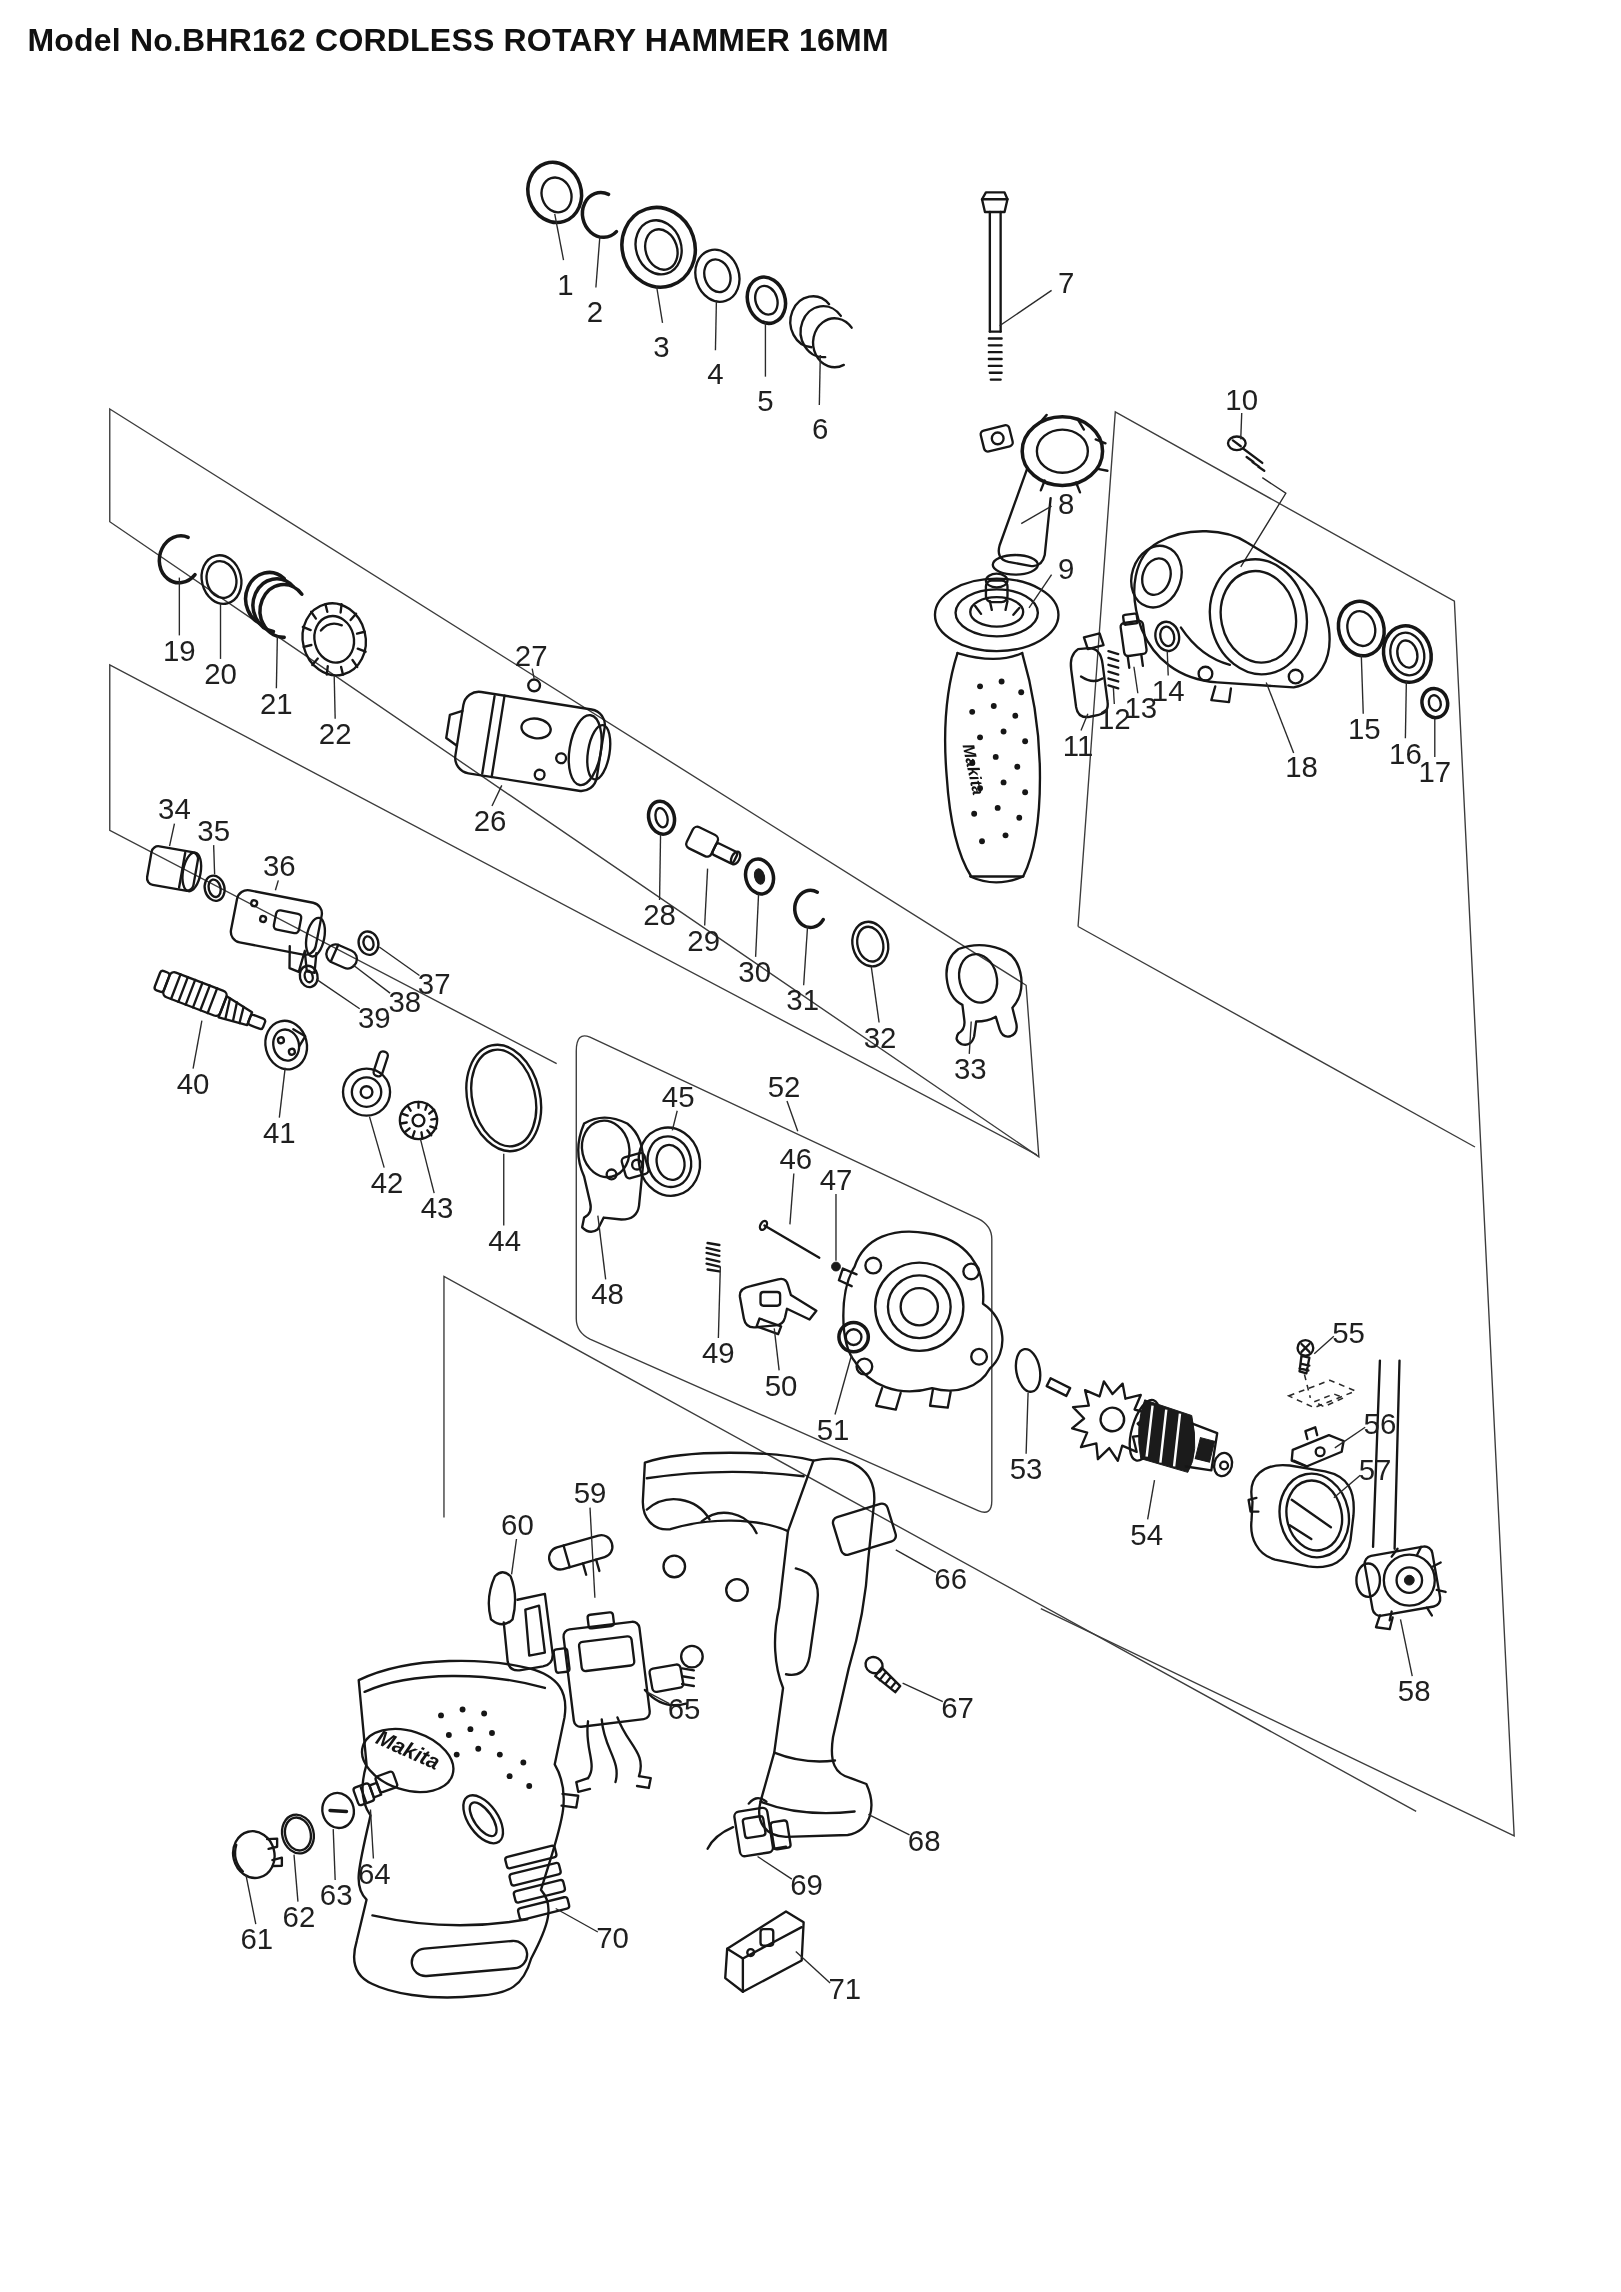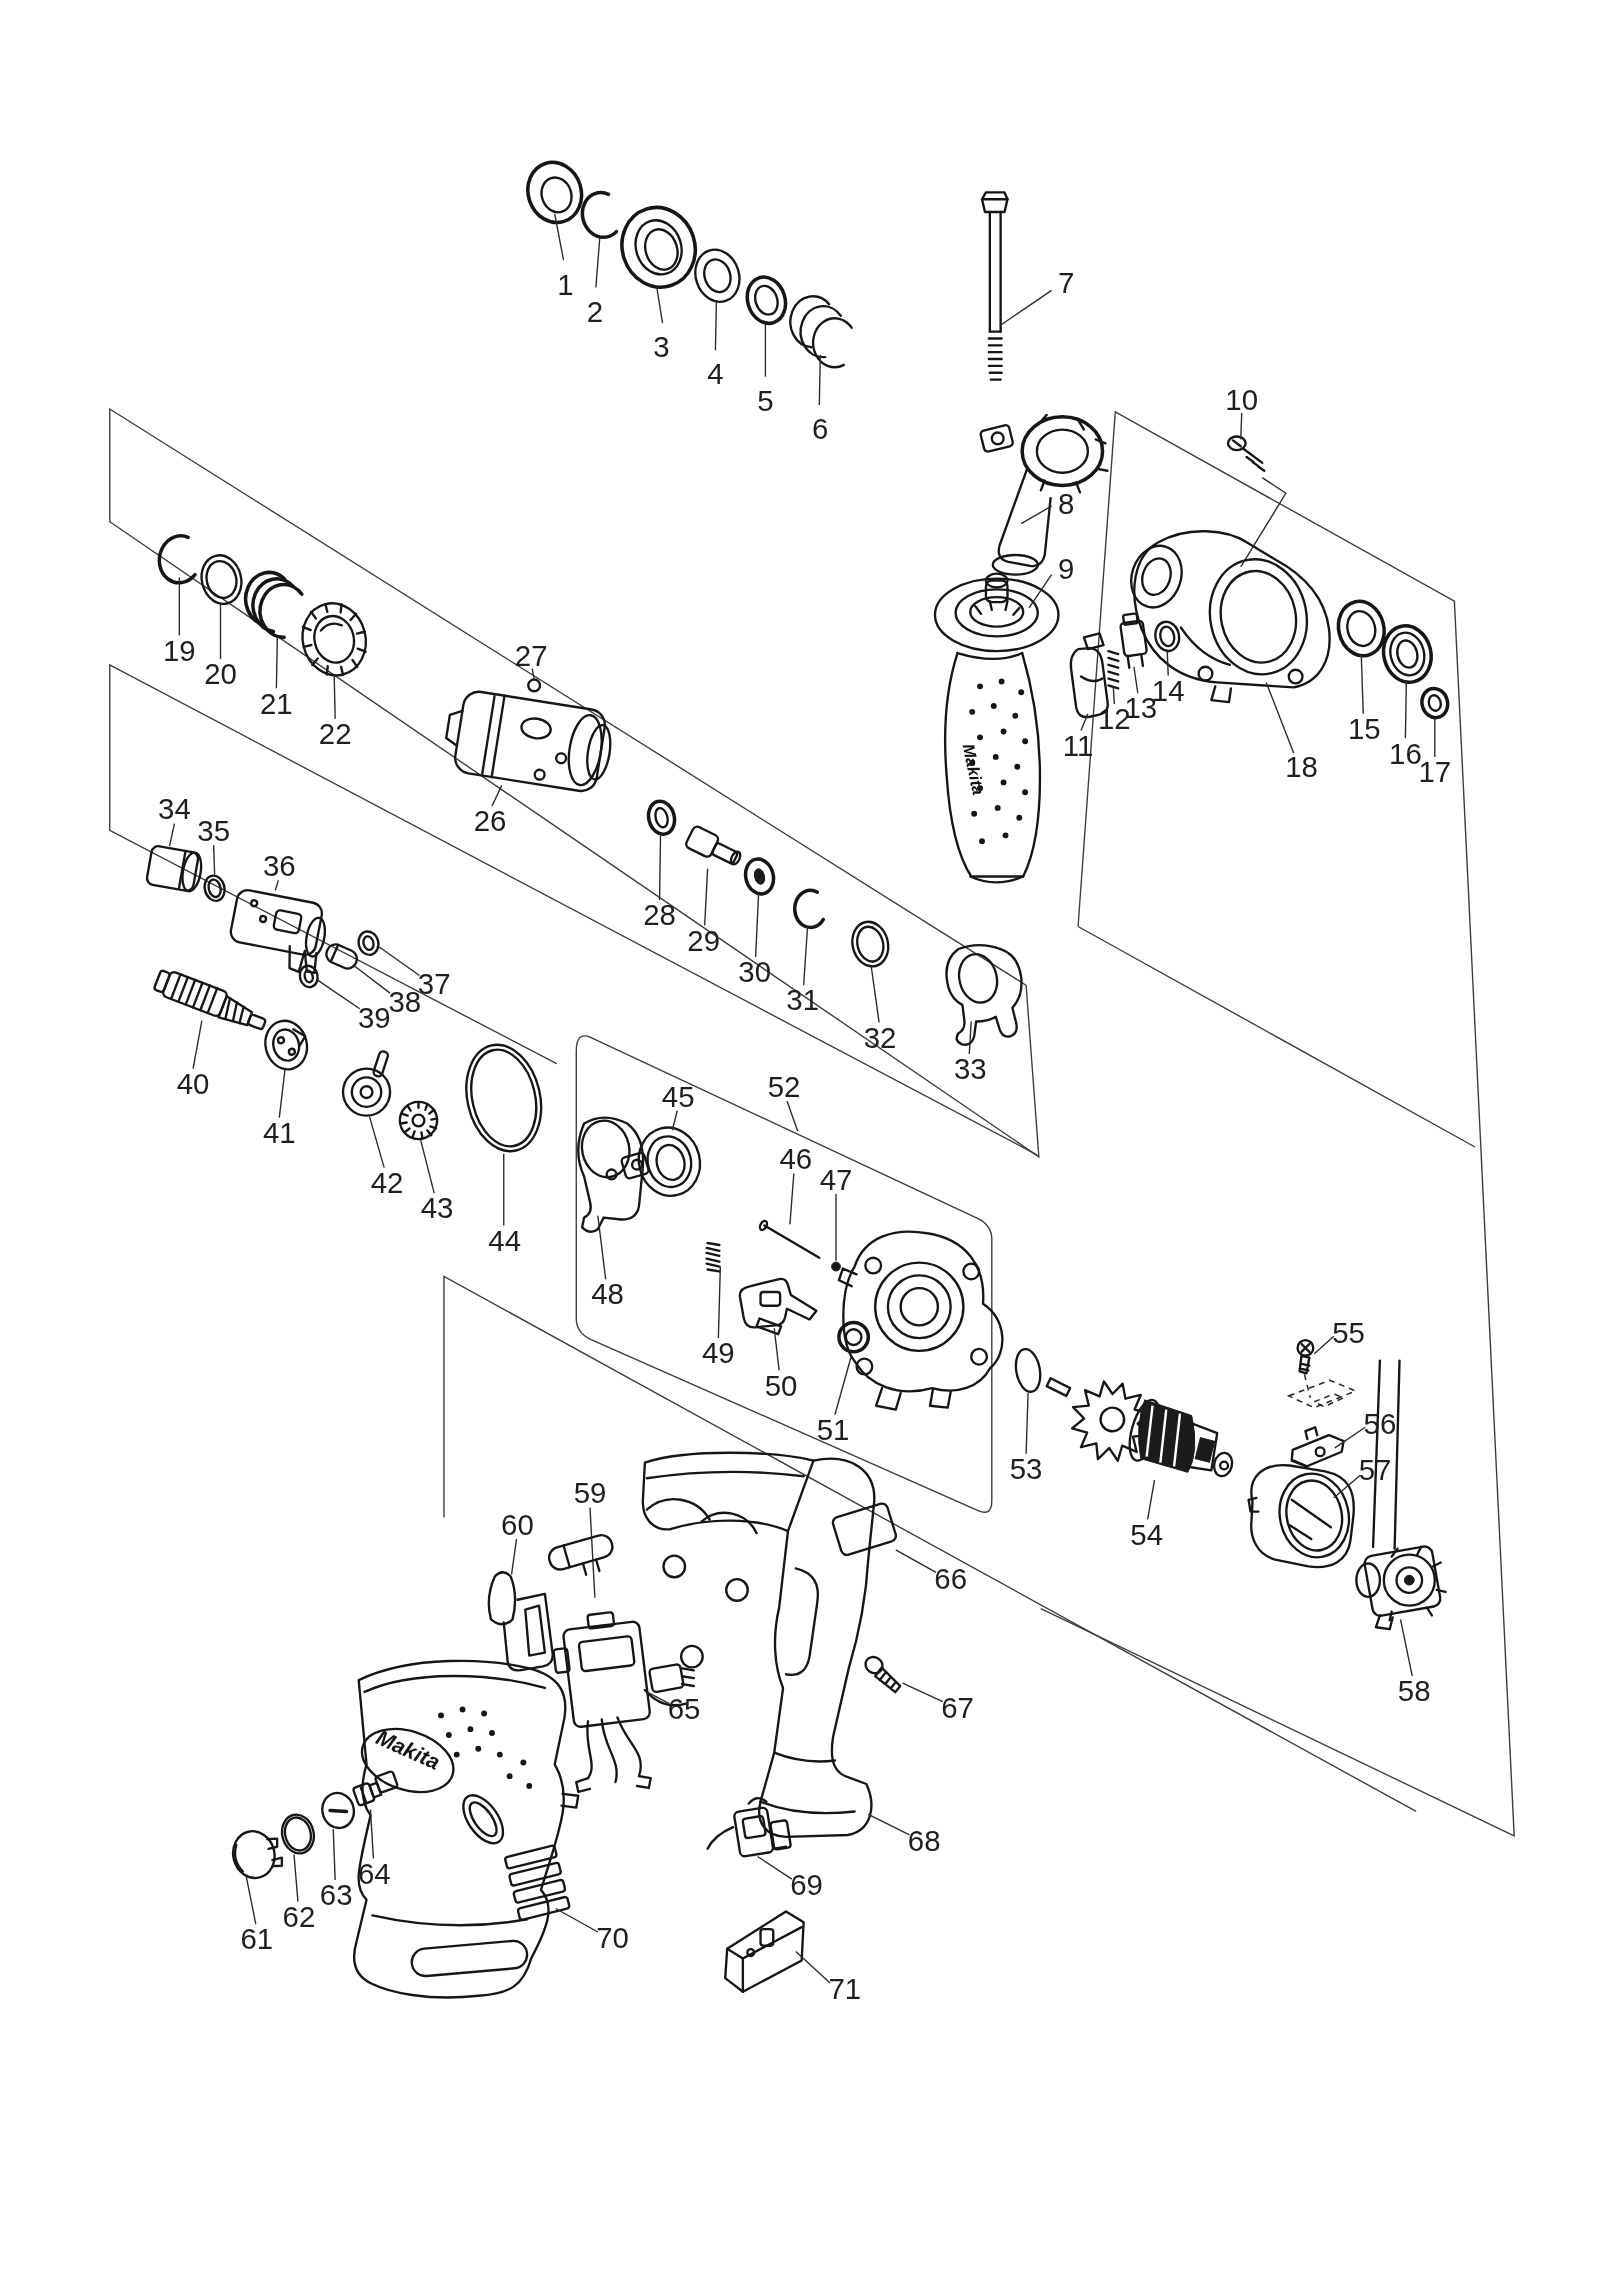--- a/index.html
+++ b/index.html
@@ -14,20 +14,21 @@
   .box{stroke:#3c3c3c;stroke-width:1.4;fill:none;}
   .ghost{stroke:#2a2a2a;stroke-width:1.6;fill:none;stroke-dasharray:6 5;}
   .lbl{font-family:"Liberation Sans",sans-serif;font-size:30px;fill:#1f1f1f;}
   .ldr{stroke:#2a2a2a;stroke-width:1.4;fill:none;}
   .logo{font-family:"Liberation Sans",sans-serif;font-weight:bold;font-style:italic;fill:#141414;}
 </style>
 </head>
 <body>
 
 <div id="page">
+  <div id="title">Model No.BHR162 CORDLESS ROTARY HAMMER 16MM</div>
 
   <svg width="1621" height="2293" viewBox="0 0 1654 2339">
 
     <g>
       <polygon class="box" points="112,417 1047,1005 1060,1180 112,532"></polygon>
       <polyline class="box" points="1058,1178 112,678 112,847 568,1085"></polyline>
       <g>
         <polyline class="box" points="1100,945 1138,420 1484,613 1545,1873 1062,1641"></polyline>
         <line class="box" x1="1100" y1="945" x2="1505" y2="1170"></line>
       </g>

